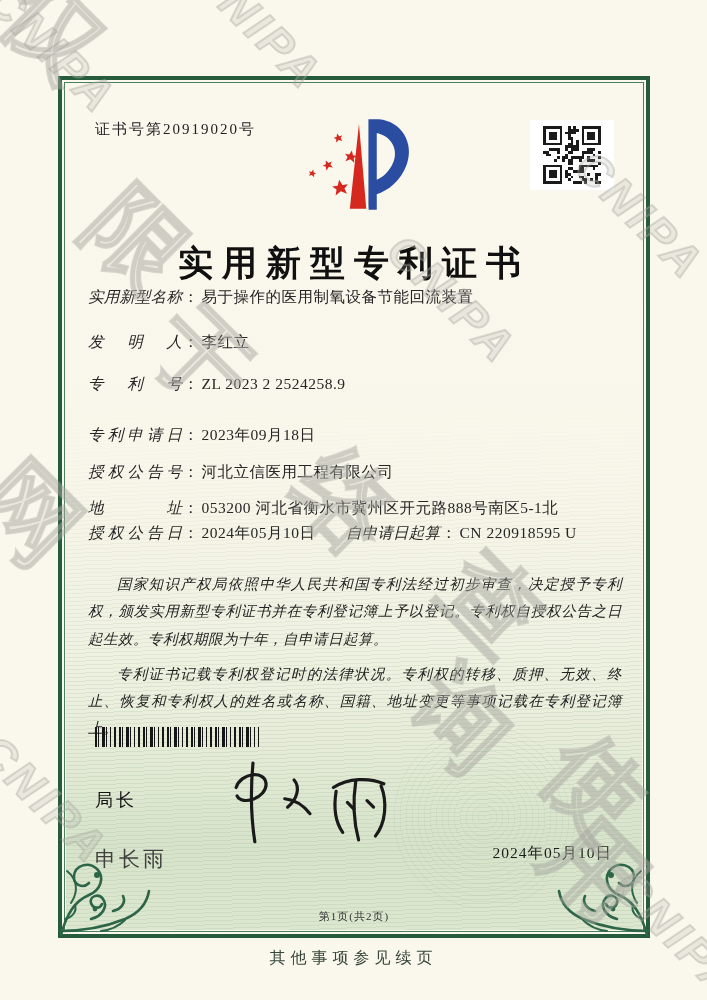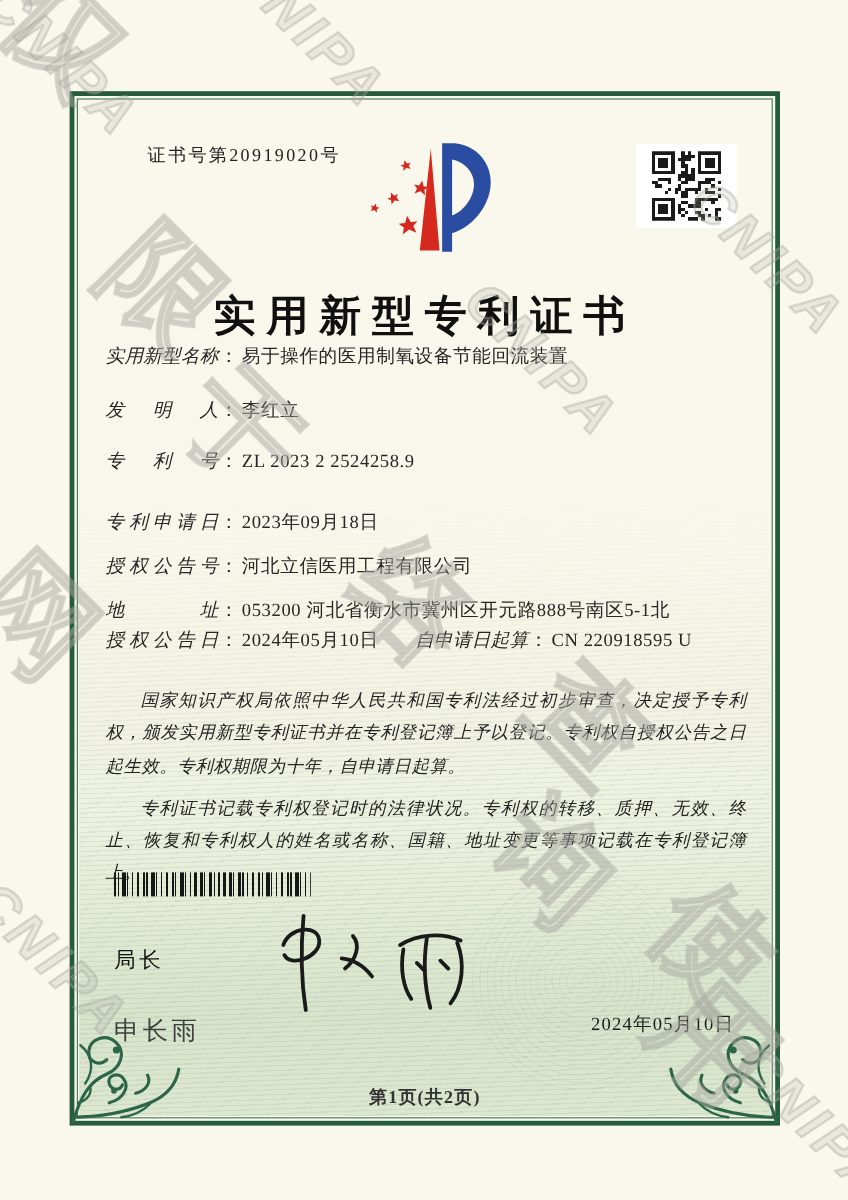--- a/index.html
+++ b/index.html
@@ -35,21 +35,21 @@
     -webkit-mask-image:linear-gradient(180deg,transparent 0%,#000 55%);
             mask-image:linear-gradient(180deg,transparent 0%,#000 55%);
   }
   .rosette{
     position:absolute;left:330px;top:645px;width:185px;height:185px;border-radius:50%;
     background:repeating-radial-gradient(circle,rgba(145,170,145,0.22) 0 1px,transparent 1px 6px);
     opacity:.55;pointer-events:none;
   }
 
   
-  .cert-no{position:absolute;left:33px;top:40px;font-size:15px;letter-spacing:2px;color:#222;margin-left:28px;}
+  .cert-no{position:absolute;left:33px;top:40px;font-size:15px;letter-spacing:2px;color:#222;}
   .logo{position:absolute;left:236px;top:30px;width:118px;height:104px;}
   .qr-box{position:absolute;left:468px;top:40px;width:84px;height:70px;background:#fff;
           display:flex;align-items:center;justify-content:center;}
   .qr-box svg{width:58px;height:58px;}
   .title{
     position:absolute;left:0;top:140px;width:100%;text-align:center;
     font-size:35px;font-weight:700;letter-spacing:9px;color:#101010;white-space:nowrap;margin-top:20px;
   }
 
   
@@ -76,21 +76,21 @@
     position:absolute;left:33px;top:647px;width:164px;height:20px;
     background:repeating-linear-gradient(90deg,
       #161616 0 2px,transparent 2px 3px,#161616 3px 4px,transparent 4px 7px,
       #161616 7px 10px,transparent 10px 11px,#161616 11px 12px,transparent 12px 15px,
       #161616 15px 16px,transparent 16px 19px,#161616 19px 21px,transparent 21px 24px);
   }
   .signer-title{position:absolute;left:33px;top:708px;font-size:18px;letter-spacing:3px;color:#151515;}
   .signer-name{position:absolute;left:33px;top:765px;font-size:21px;letter-spacing:3px;color:#404040;}
   .signature{position:absolute;left:133px;top:672px;width:215px;height:100px;}
   .issue-date{position:absolute;right:34px;top:763px;font-size:15.5px;letter-spacing:1px;color:#1d1d1d;}
-  .page-info{position:absolute;left:0;bottom:10px;width:100%;text-align:center;font-size:15px;color:#333;letter-spacing:1px;font-weight:bold;}
+  .page-info{position:absolute;left:0;bottom:10px;width:100%;text-align:center;font-size:11px;color:#333;letter-spacing:1px;}
 
   
   .flourish{position:absolute;width:112px;height:112px;bottom:-5px;z-index:2;pointer-events:none;}
   .flourish.left{left:-5px;}
   .flourish.right{right:-5px;transform:scaleX(-1);}
 
   
   .footer-note{
     position:absolute;left:0;top:948px;width:100%;text-align:center;
     font-size:16px;letter-spacing:5px;color:#36453a;
@@ -357,13 +357,14 @@
         <path d="M56,84 c9,-2 13,-9 10,-15"></path>
         <path d="M14,76 C22,64 20,52 10,44" stroke-width="2"></path>
         <path d="M8,92 c8,-2 12,-8 10,-14" stroke-width="2"></path>
         <path d="M44,104 c10,-1 18,-5 24,-11" stroke-width="2"></path>
         <circle cx="40" cy="48" r="3" fill="#2c6547" stroke="none"></circle>
         <circle cx="38" cy="82" r="2.4" fill="#2c6547" stroke="none"></circle>
       </svg>
     </div>
   </div>
 
+  <div class="footer-note">其他事项参见续页</div>
 </div>
 
 </body></html>

